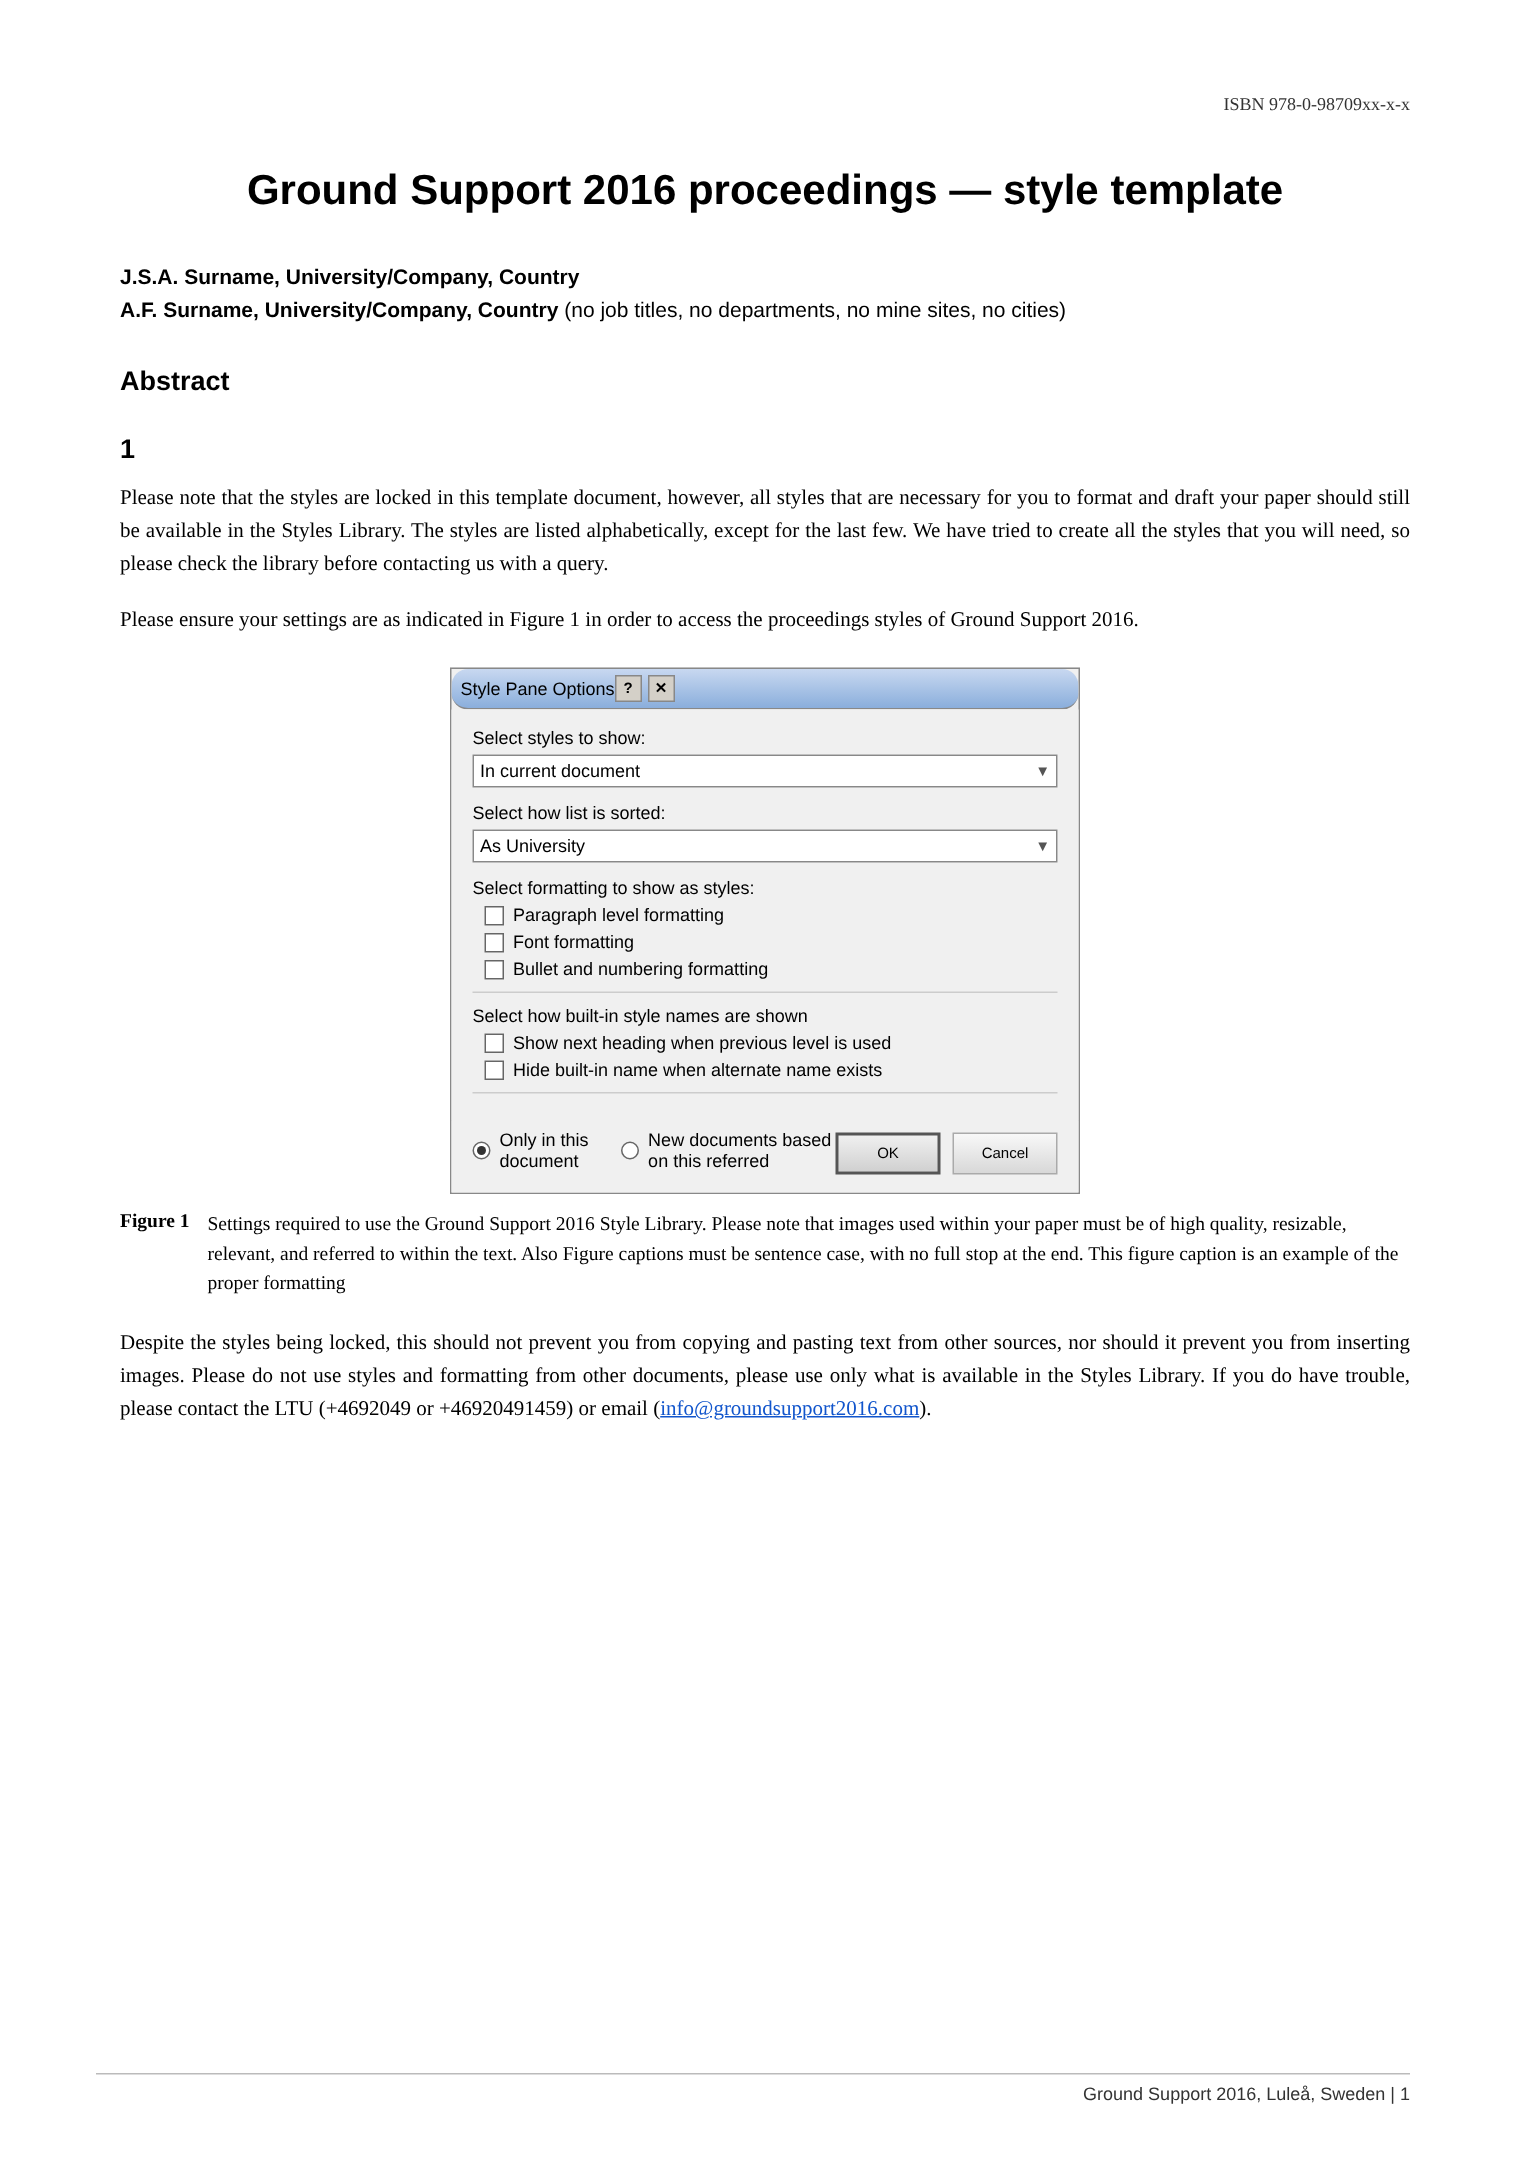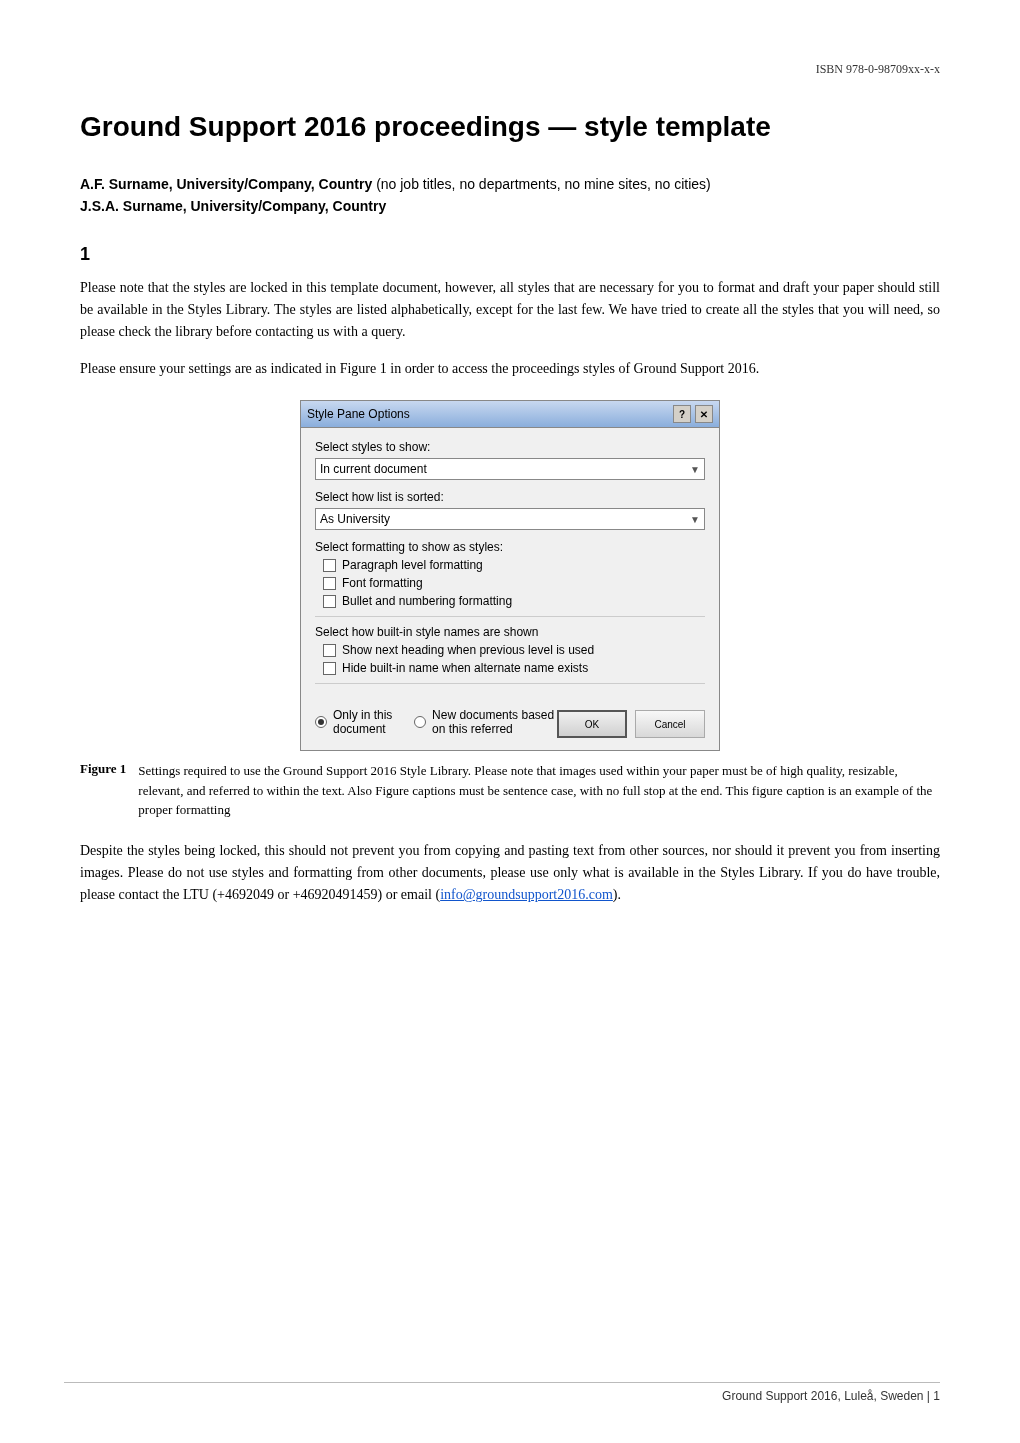--- a/index.html
+++ b/index.html
@@ -24,20 +24,21 @@
       color: #333;
       margin-bottom: 30px;
       line-height: 1.6;
     }
     .doc-title {
       font-size: 28px;
       font-weight: bold;
       font-family: Arial, Helvetica, sans-serif;
       margin-bottom: 30px;
       line-height: 1.3;
+      text-align: center;
     }
     .authors {
       margin-bottom: 30px;
     }
     .author-line {
       font-size: 14px;
       margin-bottom: 6px;
       font-family: Arial, Helvetica, sans-serif;
     }
     .author-bold {
@@ -81,23 +82,24 @@
       border: 1.5px solid #888;
       background: #f0f0f0;
       width: 420px;
       font-family: Arial, Helvetica, sans-serif;
       font-size: 12px;
     }
     .dialog-titlebar {
       background: linear-gradient(to bottom, #c8d8f0, #8aaedc);
       display: flex;
       align-items: center;
-      justify-content: space-between;
+      justify-content: flex-start;
       padding: 4px 6px;
       border-bottom: 1px solid #888;
+      border-radius: 11px;
     }
     .dialog-title-text {
       font-size: 12px;
       font-weight: normal;
       color: #000;
     }
     .dialog-controls {
       display: flex;
       gap: 4px;
       align-items: center;
@@ -265,27 +267,28 @@
 <div class="page">
 
   <div class="header-meta">
     <div>ISBN 978-0-98709xx-x-x</div>
   </div>
 
   <div class="doc-title">Ground Support 2016 proceedings — style template</div>
 
   <div class="authors">
     <div class="author-line">
+      <span class="author-bold">J.S.A. Surname, University/Company, Country</span>
+    </div>
+    <div class="author-line">
       <span class="author-bold">A.F. Surname, University/Company, Country</span><span> (no job titles, no departments, no mine sites, no cities)</span>
     </div>
-    <div class="author-line">
-      <span class="author-bold">J.S.A. Surname, University/Company, Country</span>
-    </div>
-  </div>
-
+  </div>
+
+  <div class="section-heading">Abstract</div>
 
   <div class="section-heading-numbered">
     <span class="section-num">1</span>
   </div>
 
   <p class="body-text">Please note that the styles are locked in this template document, however, all styles that are necessary for you to format and draft your paper should still be available in the Styles Library. The styles are listed alphabetically, except for the last few. We have tried to create all the styles that you will need, so please check the library before contacting us with a query.</p>
   <p class="body-text">Please ensure your settings are as indicated in Figure 1 in order to access the proceedings styles of Ground Support 2016.</p>
 
   <div class="figure-container">
 

